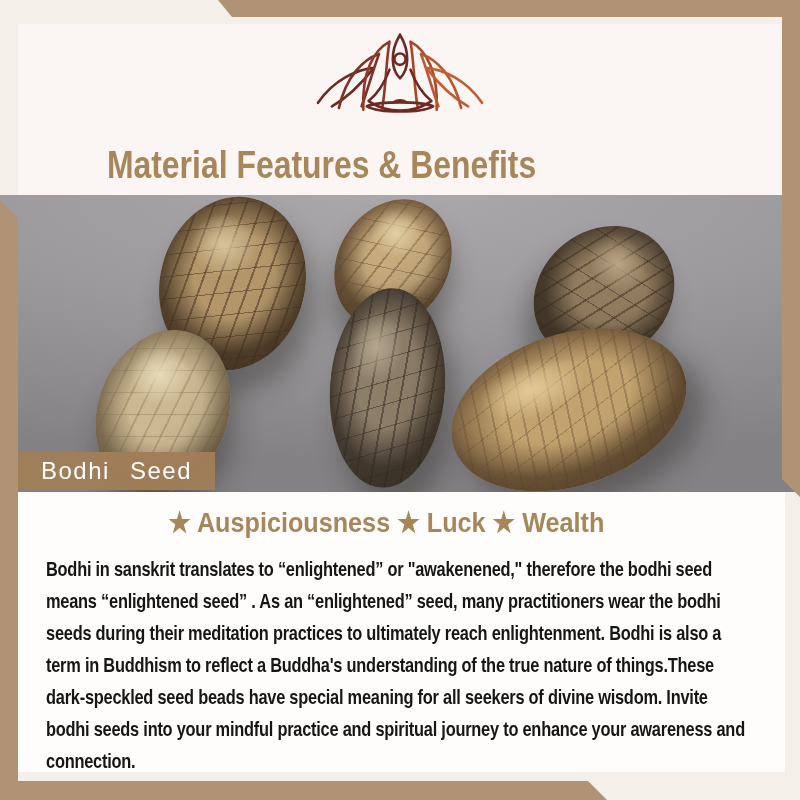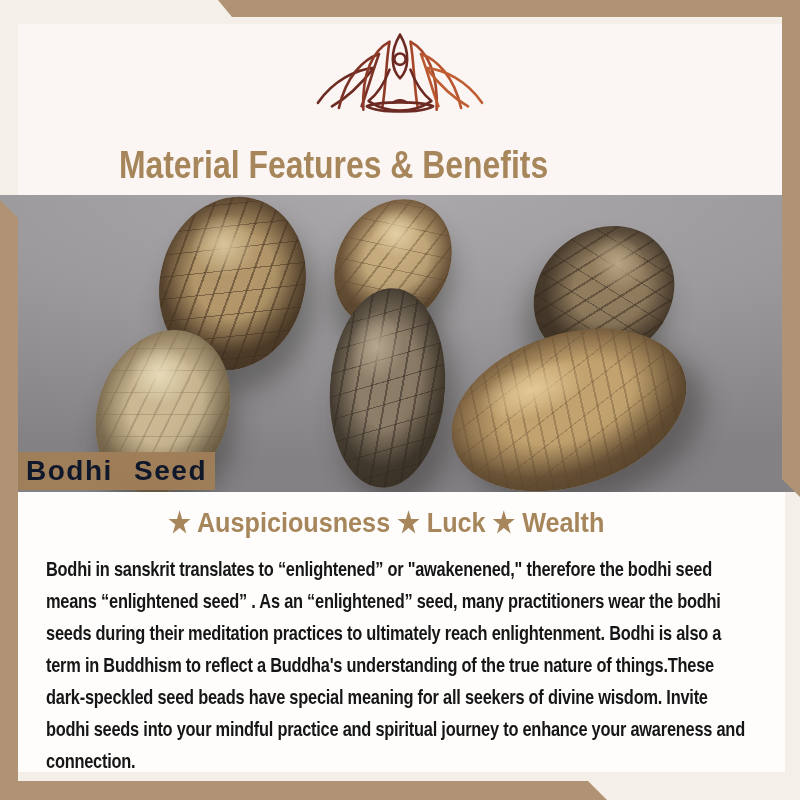--- a/index.html
+++ b/index.html
@@ -22,31 +22,31 @@
   .band-bottom{left:0;top:781px;width:607px;height:19px;
                clip-path:polygon(0 0,calc(100% - 19px) 0,100% 100%,0 100%);}
 
   
   .brand{position:absolute;left:0;top:26px;width:800px;text-align:center;z-index:5;}
   .brand svg{display:block;margin:0 auto;}
   .brand-name{margin-top:3px;font-family:"Liberation Serif",serif;font-size:16px;
               letter-spacing:4.5px;color:#2e2a26;font-weight:600;}
 
   
-  .title-row{position:absolute;left:16px;top:144px;width:636px;text-align:center;z-index:5;}
+  .title-row{position:absolute;left:4px;top:144px;width:636px;text-align:center;z-index:5;}
   .title-text{display:inline-block;white-space:nowrap;font-weight:700;font-size:38px;
               color:#a6865a;transform:scaleX(.84);transform-origin:50% 50%;}
 
   
   .photo{position:absolute;left:0;top:195px;width:800px;height:297px;margin:0;overflow:hidden;
          background:radial-gradient(120% 90% at 50% 0%,#aaa8aa 0%,#9c9a9c 45%,#848184 100%);z-index:10;}
   .seed{position:absolute;border-radius:50%;}
   .photo-label{position:absolute;left:18px;top:452px;width:197px;height:38px;z-index:30;
                background:rgba(160,126,88,.96);display:flex;align-items:center;justify-content:center;}
-  .photo-label span{color:#0f172a;font-size:28px;font-weight:700;letter-spacing:1.5px;word-spacing:12px;}
+  .photo-label span{color:#ffffff;font-size:24px;font-weight:400;letter-spacing:1.5px;word-spacing:12px;}
 
   
   .benefits-row{position:absolute;left:0;top:506px;width:772px;text-align:center;z-index:20;}
   .benefits-text{display:inline-block;white-space:nowrap;font-weight:700;font-size:28px;
                  color:#a6865a;transform:scaleX(.9);transform-origin:50% 50%;}
 
   
   .body-text{position:absolute;left:46px;top:553px;width:905px;z-index:20;margin:0;
              font-size:21px;font-weight:700;letter-spacing:-0.3px;line-height:32px;color:#161616;
              transform:scaleX(.78);transform-origin:0 0;}

